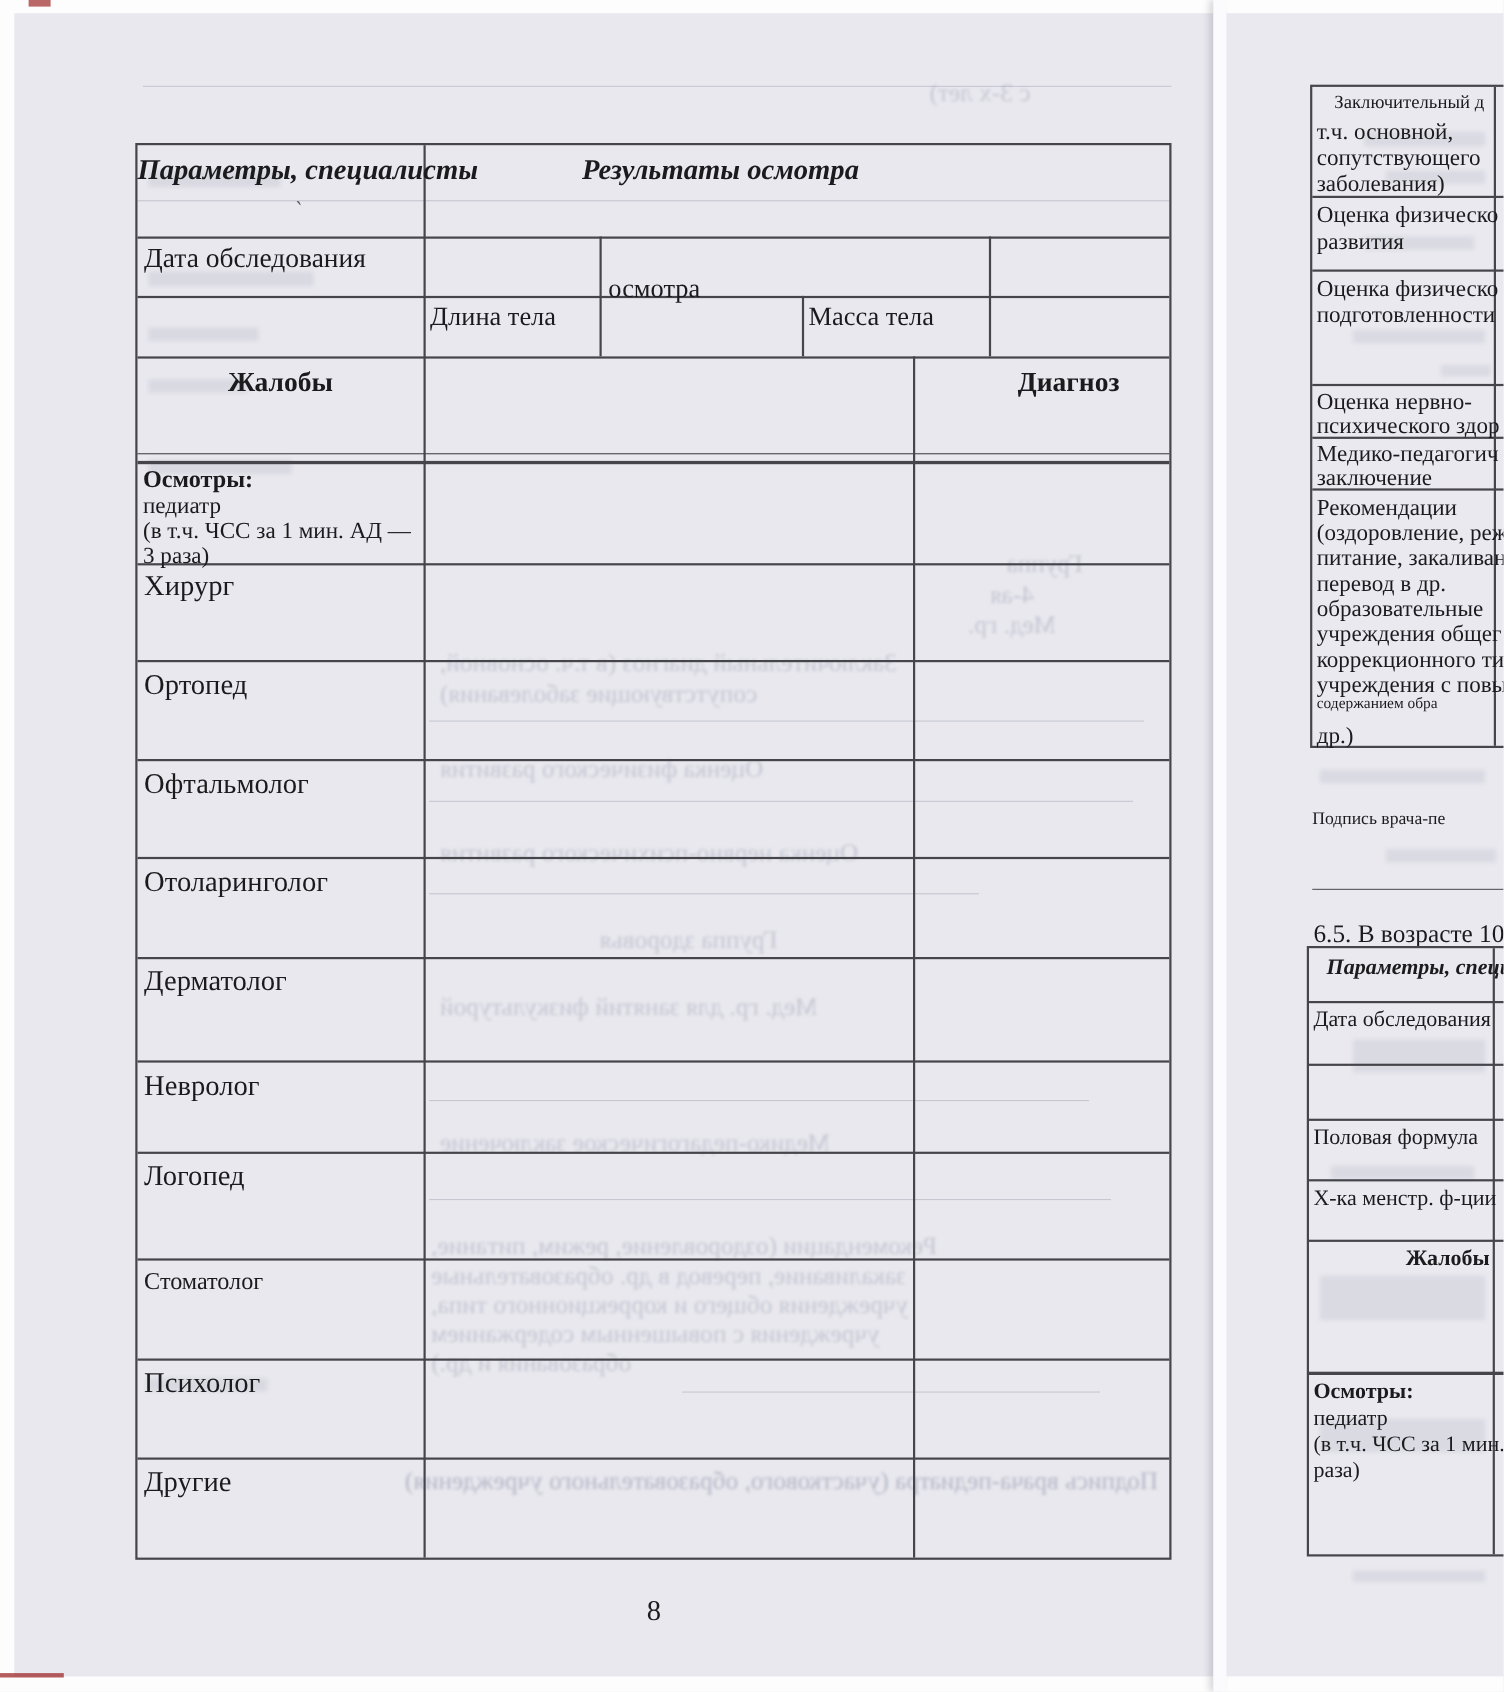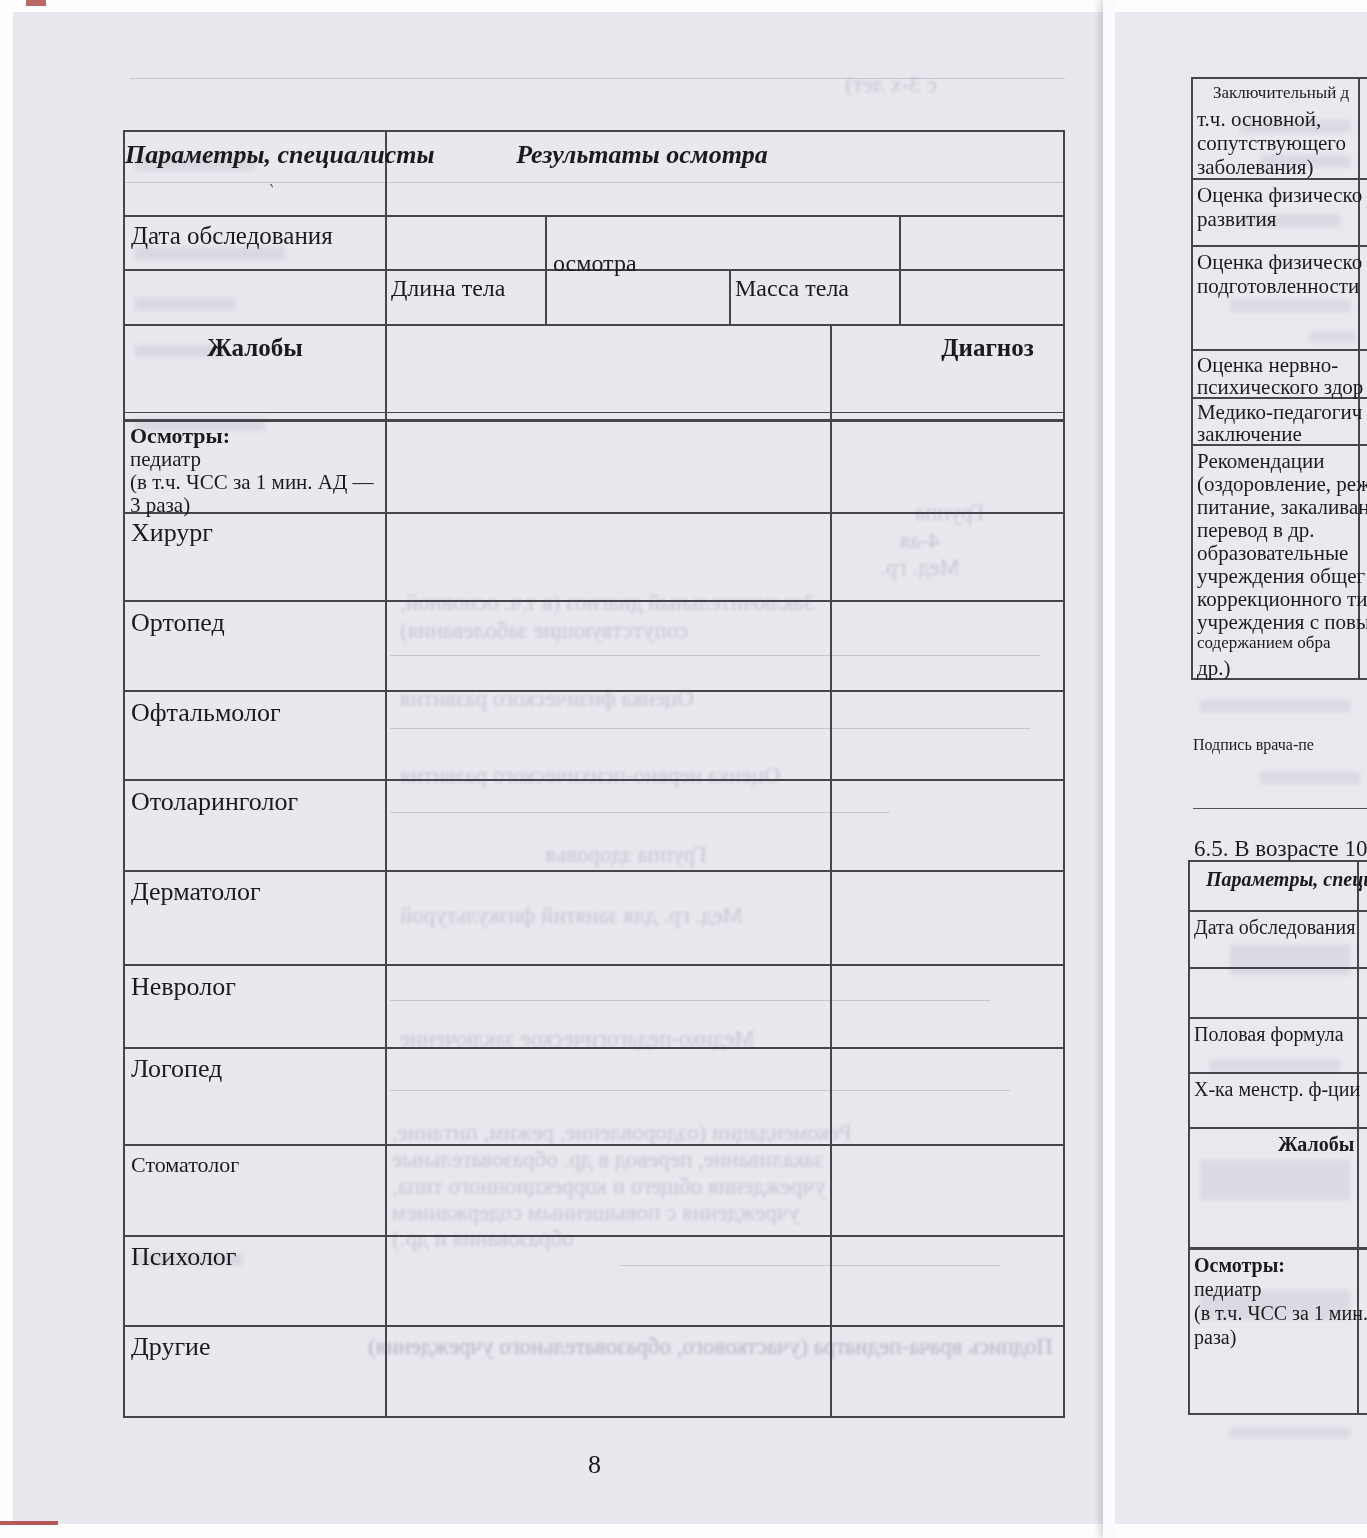--- a/index.html
+++ b/index.html
@@ -93,31 +93,31 @@
     <div class="hl" style="left:0;top:1103px;width:938px;"></div>
     <div class="hl" style="left:0;top:1193px;width:938px;"></div>
 
     <div class="vl" style="left:260px;top:0;height:1284px;"></div>
     <div class="vl" style="left:420px;top:83px;height:109px;"></div>
     <div class="vl" style="left:604px;top:137px;height:55px;"></div>
     <div class="vl" style="left:774px;top:83px;height:109px;"></div>
     <div class="vl" style="left:705px;top:192px;height:1092px;"></div>
 
     <div class="txt bi center" style="left:0;top:8px;width:260px;font-size:26px;">Параметры, специалисты</div>
-    <div class="txt bi center" style="left:243px;top:8px;width:548px;font-size:26px;">Результаты осмотра</div>
+    <div class="txt bi center" style="left:256px;top:8px;width:548px;font-size:26px;">Результаты осмотра</div>
     <div class="txt" style="left:142px;top:48px;font-size:20px;color:#55555c;transform:rotate(12deg);">`</div>
 
     <div class="txt" style="left:6px;top:90px;font-size:25px;">Дата обследования</div>
     <div class="txt" style="left:428px;top:118px;font-size:24px;">осмотра</div>
 
     <div class="txt" style="left:266px;top:143px;font-size:24px;">Длина тела</div>
     <div class="txt" style="left:610px;top:143px;font-size:24px;">Масса тела</div>
 
     <div class="txt b center" style="left:0;top:202px;width:260px;font-size:25px;">Жалобы</div>
-    <div class="txt b center" style="left:735px;top:202px;width:255px;font-size:25px;">Диагноз</div>
+    <div class="txt b center" style="left:719px;top:202px;width:255px;font-size:25px;">Диагноз</div>
 
     <div class="txt b" style="left:5px;top:291px;font-size:22px;">Осмотры:</div>
     <div class="txt" style="left:5px;top:315px;font-size:21px;">педиатр</div>
     <div class="txt" style="left:5px;top:338px;font-size:21px;">(в т.ч. ЧСС за 1 мин. АД —</div>
     <div class="txt" style="left:5px;top:361px;font-size:21px;">3 раза)</div>
 
     <div class="txt" style="left:6px;top:386px;font-size:26px;">Хирург</div>
     <div class="txt" style="left:6px;top:476px;font-size:26px;">Ортопед</div>
     <div class="txt" style="left:6px;top:566px;font-size:26px;">Офтальмолог</div>
     <div class="txt" style="left:6px;top:655px;font-size:26px;">Отоларинголог</div>
@@ -172,21 +172,21 @@
       <div class="txt" style="left:4px;top:343px;font-size:21px;">заключение</div>
 
       <div class="txt" style="left:4px;top:370px;font-size:21px;">Рекомендации</div>
       <div class="txt" style="left:4px;top:393px;font-size:21px;">(оздоровление, реж</div>
       <div class="txt" style="left:4px;top:416px;font-size:21px;">питание, закаливан</div>
       <div class="txt" style="left:4px;top:439px;font-size:21px;">перевод в др.</div>
       <div class="txt" style="left:4px;top:462px;font-size:21px;">образовательные</div>
       <div class="txt" style="left:4px;top:485px;font-size:21px;">учреждения общег</div>
       <div class="txt" style="left:4px;top:508px;font-size:21px;">коррекционного ти</div>
       <div class="txt" style="left:4px;top:531px;font-size:21px;">учреждения с повы</div>
-      <div class="txt" style="left:4px;top:554px;font-size:17px;">содержанием обра</div>
+      <div class="txt" style="left:4px;top:554px;font-size:14px;">содержанием обра</div>
       <div class="txt" style="left:4px;top:577px;font-size:21px;">др.)</div>
     </div>
 
     <div class="txt" style="left:78px;top:736px;font-size:16px;">Подпись врача-пе</div>
     <div class="hl" style="left:78px;top:808px;width:174px;height:1px;background:#55555c;"></div>
 
     <div class="txt" style="left:79px;top:836px;font-size:23px;">6.5. В возрасте 10</div>
 
     <div class="tablebox" style="left:73px;top:860px;width:323px;height:555px;">
       <div class="hl" style="left:0;top:48px;width:319px;"></div>

